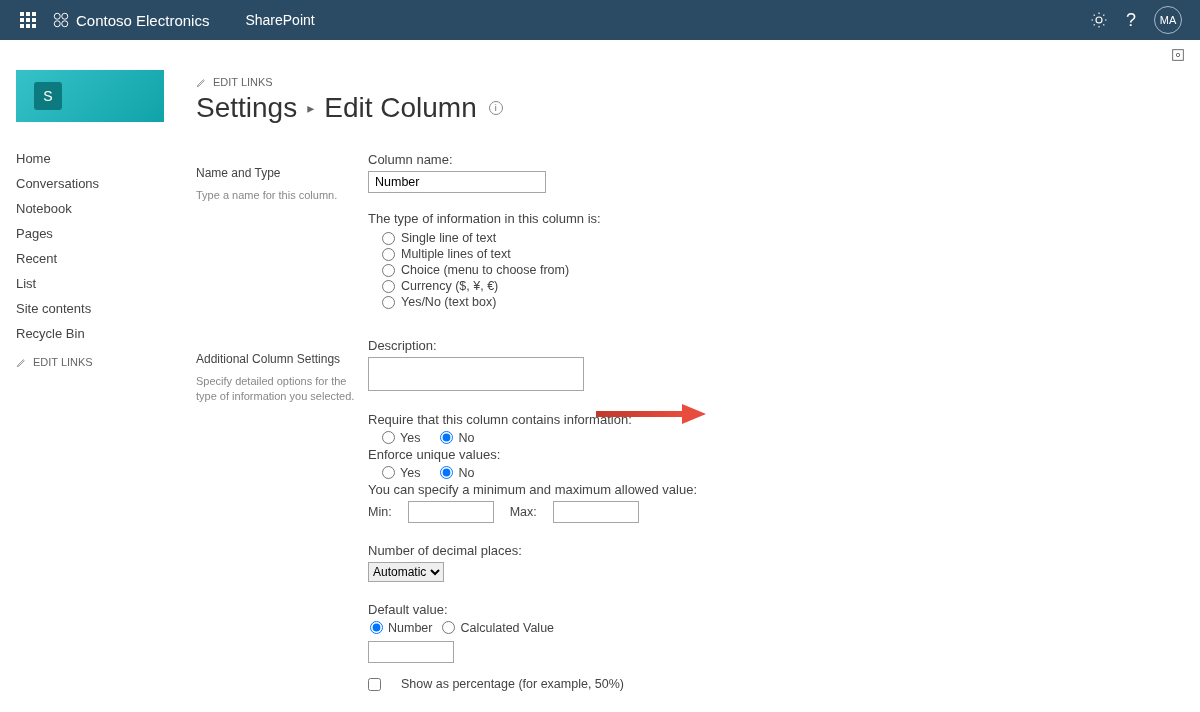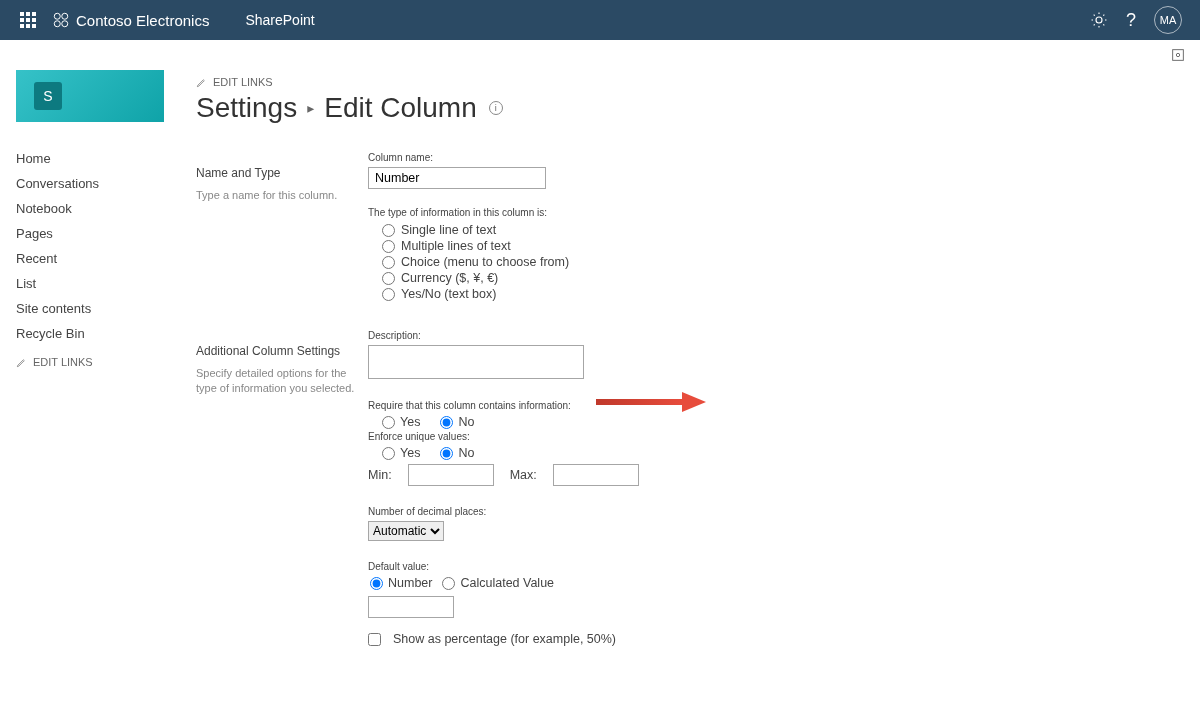--- a/index.html
+++ b/index.html
@@ -75,38 +75,38 @@
   .title-settings { font-size:28px; font-weight:300; color:#333; }
   .title-caret { color:#666; font-size:14px; }
   .title-page { font-size:28px; font-weight:300; color:#333; }
   .info-icon { width:14px; height:14px; border:1px solid #888; border-radius:50%; display:inline-flex; align-items:center; justify-content:center; font-size:9px; color:#666; cursor:pointer; margin-left:2px; }
   
   .section { display:flex; margin-bottom:28px; }
   .section-label { width:172px; flex-shrink:0;margin-top:14px; }
   .section-label h4 { font-size:12px; color:#444; font-weight:400; margin-bottom:8px; }
   .section-label p { font-size:11px; color:#888; line-height:1.35; }
   .section-body { flex:1; max-width:540px; font-size:12.5px; color:#444; }
-  .field-label { font-size:10px; color:#444; margin-bottom:4px; display:block; }
+  .field-label { font-size:13px; color:#444; margin-bottom:4px; display:block; }
   input[type=text].box {
     border:1px solid #a6a6a6; height:22px; padding:2px 6px; font-size:12.5px;
     outline:none;
   }
   .col-name-input { width:178px; }
   .radio-row { display:flex; align-items:center; gap:6px; padding:1px 0 1px 14px; font-size:12.5px; }
   .radio-row input { margin:0; }
   .yn-row { display:flex; align-items:center; gap:20px; padding-left:14px; margin-top:2px; margin-bottom:2px; }
-  .yn-opt { display:flex; align-items:flex-end; gap:5px; }
+  .yn-opt { display:flex; align-items:flex-start; gap:5px; }
   textarea.desc {
     width:216px; height:34px; border:1px solid #a6a6a6; resize:none; font-family:inherit; font-size:12.5px; padding:3px 5px;
   }
   .minmax { display:flex; align-items:center; gap:16px; margin-top:4px; }
   .minmax input { width:86px; }
   select.dec { border:1px solid #a6a6a6; height:20px; font-size:12px; }
   .default-input { width:86px; }
-  .chk-row { display:flex; align-items:center; gap:12px; margin-top:14px; }
+  .chk-row { display:flex; align-items:center; gap:20px; margin-top:14px; }
   input[type=checkbox]{ width:13px; height:13px; }
   
   .arrow-anno {
     position:absolute;
     left:228px;
     top:-10px;
     width:110px;
     height:24px;
     pointer-events:none;
   }
@@ -269,20 +269,21 @@
           <label class="yn-opt">
               <input type="radio" name="enf" style="">
               <span>Yes</span>
             </label>
           <label class="yn-opt">
               <input type="radio" name="enf" checked="" style="">
               <span>No</span>
             </label>
         </div>
 
+        <div class="field-label" style="margin-top:2px">You can specify a minimum and maximum allowed value:</div>
         <div class="minmax">
           <span>Min:</span>
           <input type="text" class="box" style="">
           <span>Max:</span>
           <input type="text" class="box" style="">
         </div>
 
         <div class="spacer" style="height:20px"></div>
         <div class="field-label">Number of decimal places:</div>
         <select class="dec">

